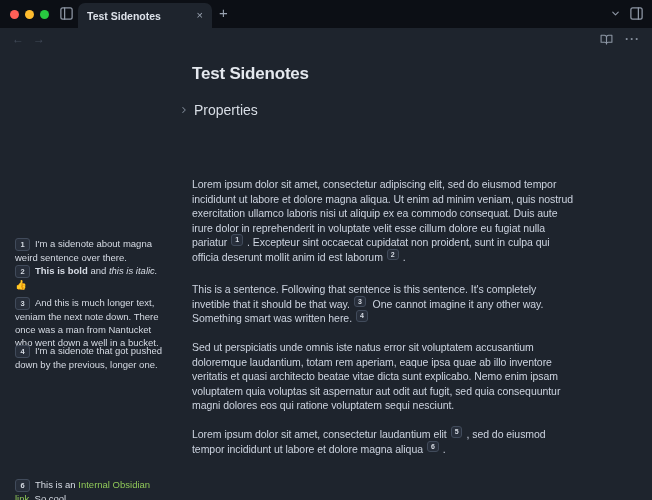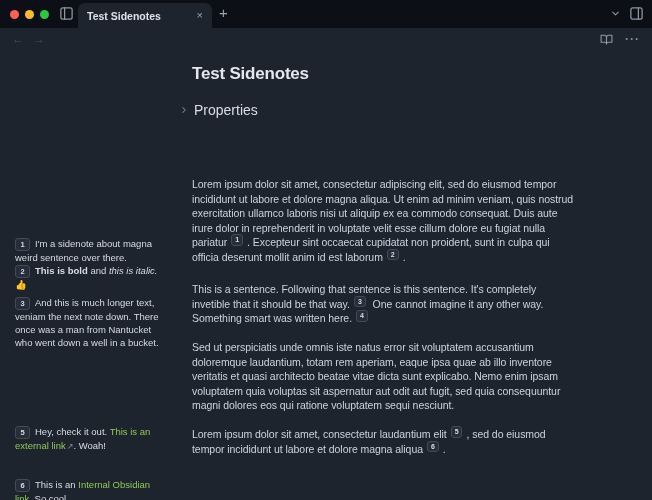--- a/index.html
+++ b/index.html
@@ -126,18 +126,18 @@
   <p class="para p3"><span>Sed ut perspiciatis unde omnis iste natus error sit voluptatem accusantium doloremque laudantium, totam rem aperiam, eaque ipsa quae ab illo inventore veritatis et quasi architecto beatae vitae dicta sunt explicabo. Nemo enim ipsam voluptatem quia voluptas sit aspernatur aut odit aut fugit, sed quia consequuntur magni dolores eos qui ratione voluptatem sequi nesciunt.</span></p>
 
   <p class="para p4"><span>Lorem ipsum dolor sit amet, consectetur laudantium elit</span><span class="sup">5</span><span>, sed do eiusmod tempor incididunt ut labore et dolore magna aliqua</span><span class="sup">6</span><span>.</span></p>
 
   <div class="sidenote s1"><span class="badge">1</span><span>I'm a sidenote about magna weird sentence over there.</span></div>
 
   <div class="sidenote s2"><span class="badge">2</span><b>This is bold</b><span> and </span><i>this is italic.</i><span> 👍</span></div>
 
   <div class="sidenote s3"><span class="badge">3</span><span>And this is much longer text, veniam the next note down. There once was a man from Nantucket who went down a well in a bucket.</span></div>
 
+  <div class="sidenote s4"><span class="badge">4</span><span>I'm a sidenote that got pushed down by the previous, longer one.</span></div>
 
-  <div class="sidenote s5"><span class="badge">5</span><span>Hey, check it out. </span><a class="link">This is an external link</a><span class="extlink-icon">↗</span><span>. Woah!</span></div>
 
   <div class="sidenote s6"><span class="badge">6</span><span>This is an </span><a class="link">Internal Obsidian link</a><span>. So cool...</span></div>
 
 </div>
 
 </body></html>

